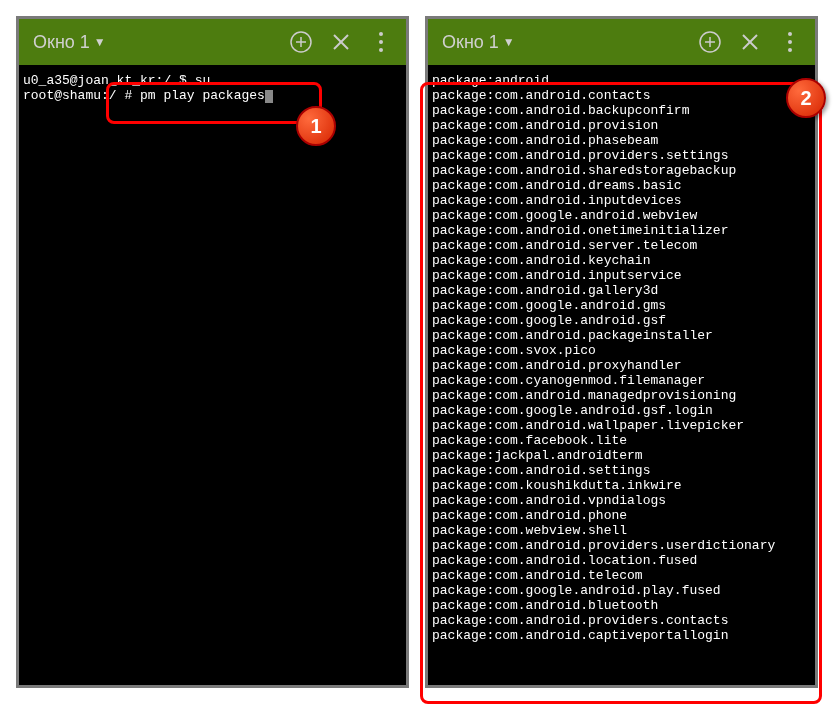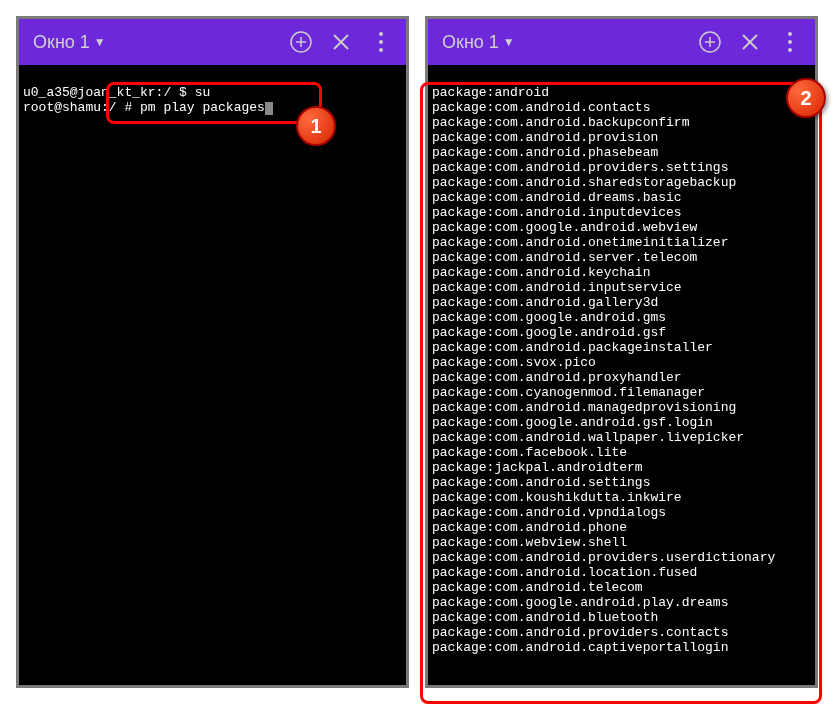--- a/index.html
+++ b/index.html
@@ -20,21 +20,21 @@
   flex: 1;
   border: 3px solid #7a7a7a;
   background: #000;
   display: flex;
   flex-direction: column;
   height: 672px;
   box-sizing: border-box;
   position: relative;
 }
 .titlebar {
-  background: #6d28d9;
+  background: #4d7c0f;
   color: #d0d0d0;
   display: flex;
   align-items: center;
   padding: 12px 14px;
   font-family: Arial, sans-serif;
   font-size: 18px;
 }
 .titlebar-left {
   display: flex;
   align-items: center;
@@ -58,21 +58,21 @@
 }
 .dropdown-arrow {
   font-size: 12px;
 }
 .terminal-body {
   flex: 1;
   background: #000;
   color: #fff;
   font-family: 'Courier New', monospace;
   font-size: 13px;
-  padding: 20px 4px;
+  padding: 8px 4px;
   overflow: hidden;
   line-height: 15px;
   position: relative;
 }
 .term-line {
   white-space: pre;
 }
 .cursor-block {
   display: inline-block;
   width: 8px;
@@ -217,21 +217,21 @@
         <div class="term-line">package:com.facebook.lite</div>
         <div class="term-line">package:jackpal.androidterm</div>
         <div class="term-line">package:com.android.settings</div>
         <div class="term-line">package:com.koushikdutta.inkwire</div>
         <div class="term-line">package:com.android.vpndialogs</div>
         <div class="term-line">package:com.android.phone</div>
         <div class="term-line">package:com.webview.shell</div>
         <div class="term-line">package:com.android.providers.userdictionary</div>
         <div class="term-line">package:com.android.location.fused</div>
         <div class="term-line">package:com.android.telecom</div>
-        <div class="term-line">package:com.google.android.play.dreams</div>
+        <div class="term-line">package:com.google.android.play.fused</div>
         <div class="term-line">package:com.android.bluetooth</div>
         <div class="term-line">package:com.android.providers.contacts</div>
         <div class="term-line">package:com.android.captiveportallogin</div>
       </div>
   </div>
 </div>
 
 <div class="red-box1 red-box-left"></div>
 <div class="red-box1 red-box-right"></div>
 

